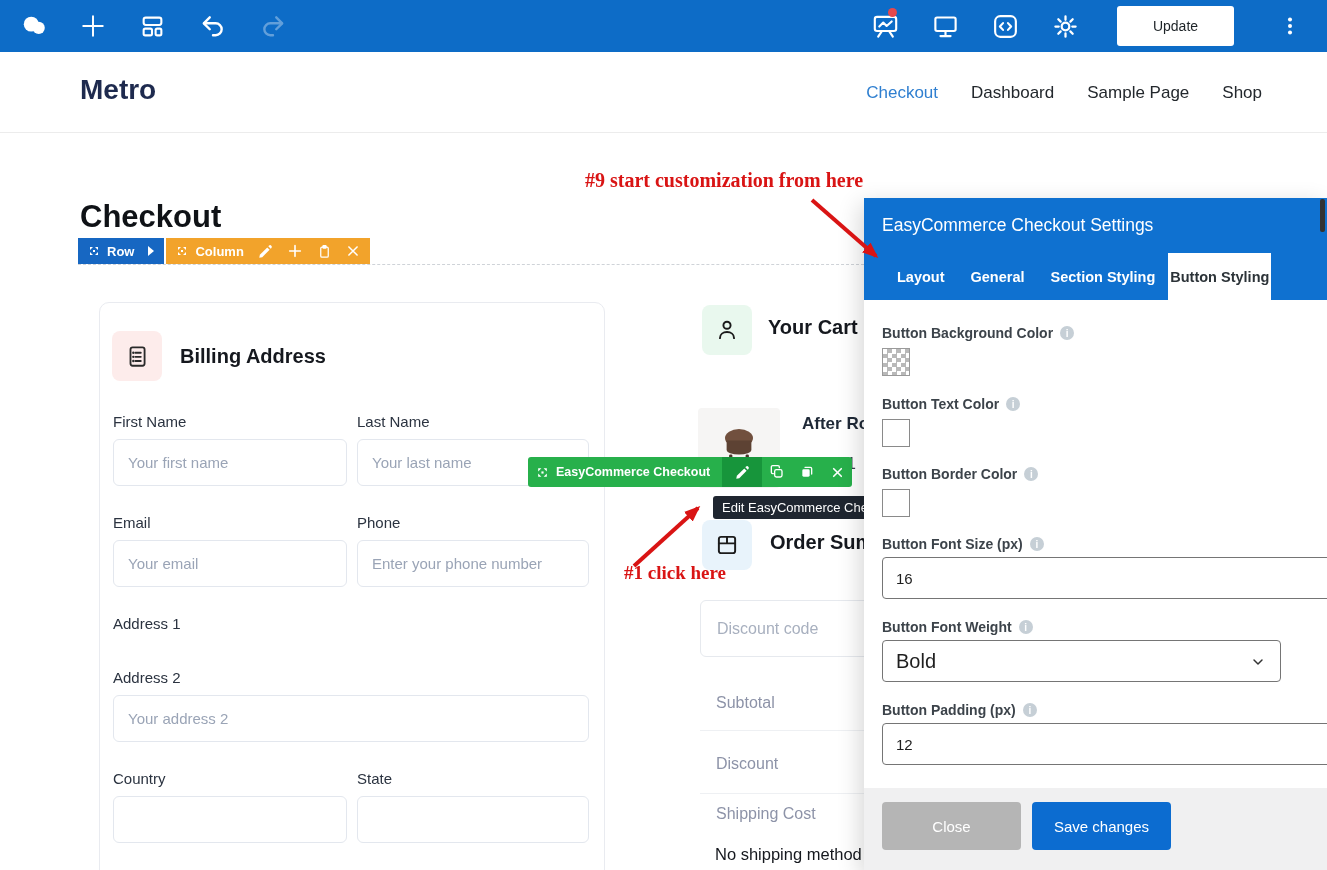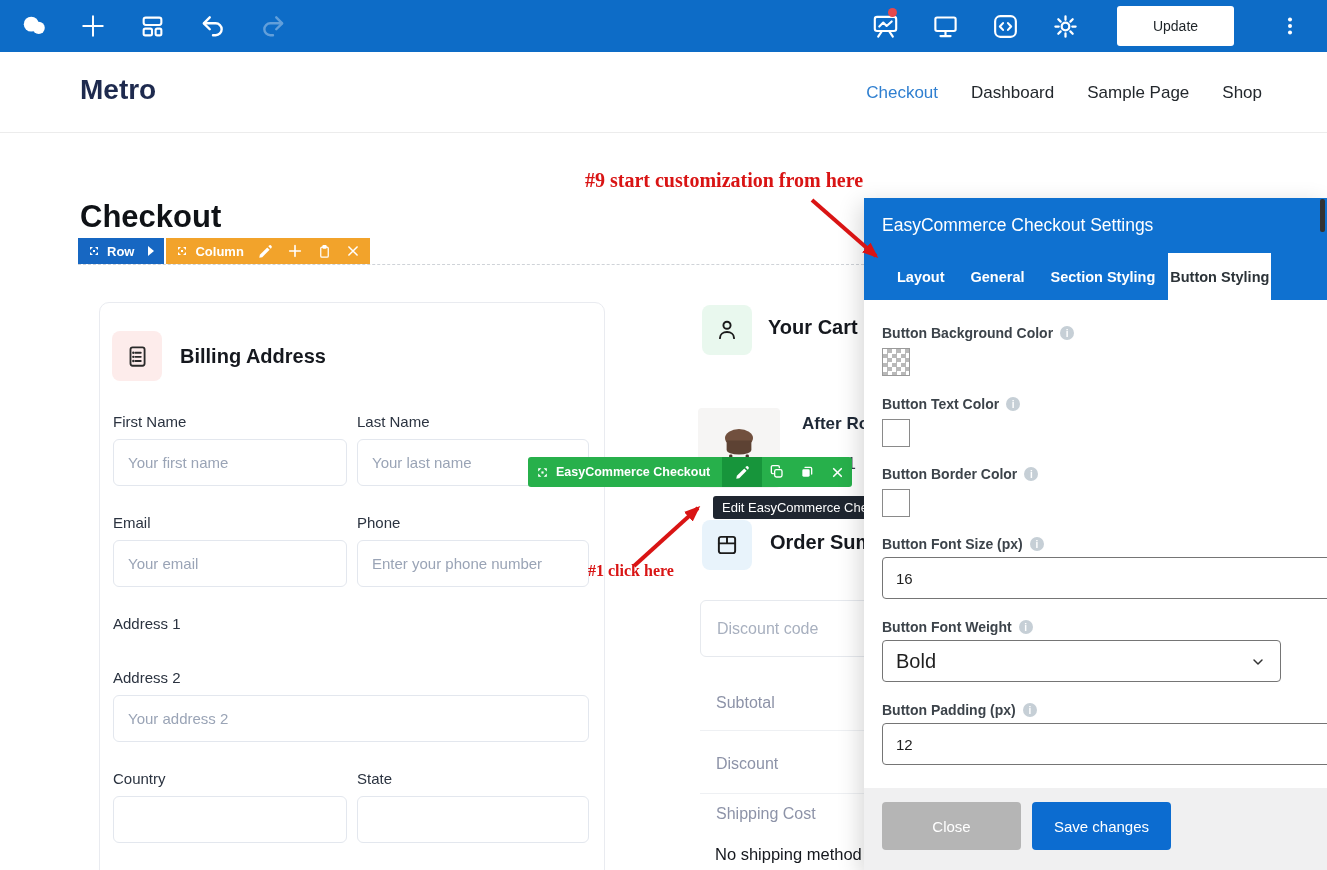--- a/index.html
+++ b/index.html
@@ -384,21 +384,21 @@
       <input class="p-input" type="text" value="12" style="">
     </div>
 
     <div class="panel-footer">
       <button class="btn-close">Close</button>
       <button class="btn-save">Save changes</button>
     </div>
   </div>
 
   <div class="annot" style="left:585px; top:169px; font-size:20px;">#9 start customization from here</div>
-  <div class="annot" style="left:588px; top:562px; font-size:16px;">#1 click here</div>
+  <div class="annot" style="left:624px; top:562px; font-size:19px;">#1 click here</div>
   <svg id="annot-svg">
     <defs>
       <marker id="ah" markerUnits="userSpaceOnUse" markerWidth="20" markerHeight="16" refX="13" refY="6.5" orient="auto">
         <polygon points="0 0, 16 6.5, 0 13" fill="#d91414"></polygon>
       </marker>
     </defs>
     <line x1="812" y1="200" x2="876" y2="256" stroke="#d91414" stroke-width="4" marker-end="url(#ah)"></line>
     <line x1="634" y1="566" x2="698" y2="508" stroke="#d91414" stroke-width="4" marker-end="url(#ah)"></line>
   </svg>
 

